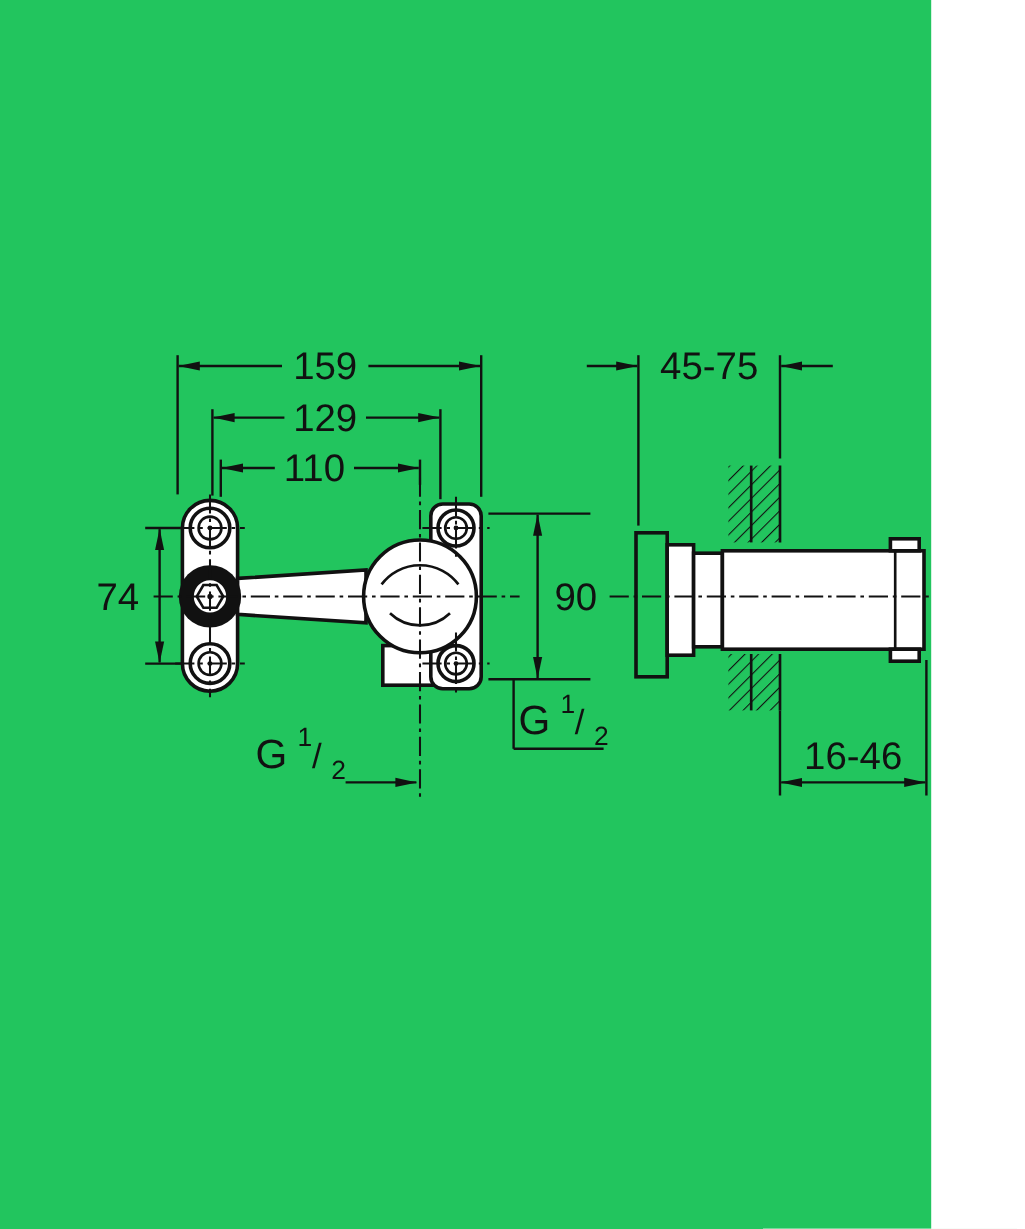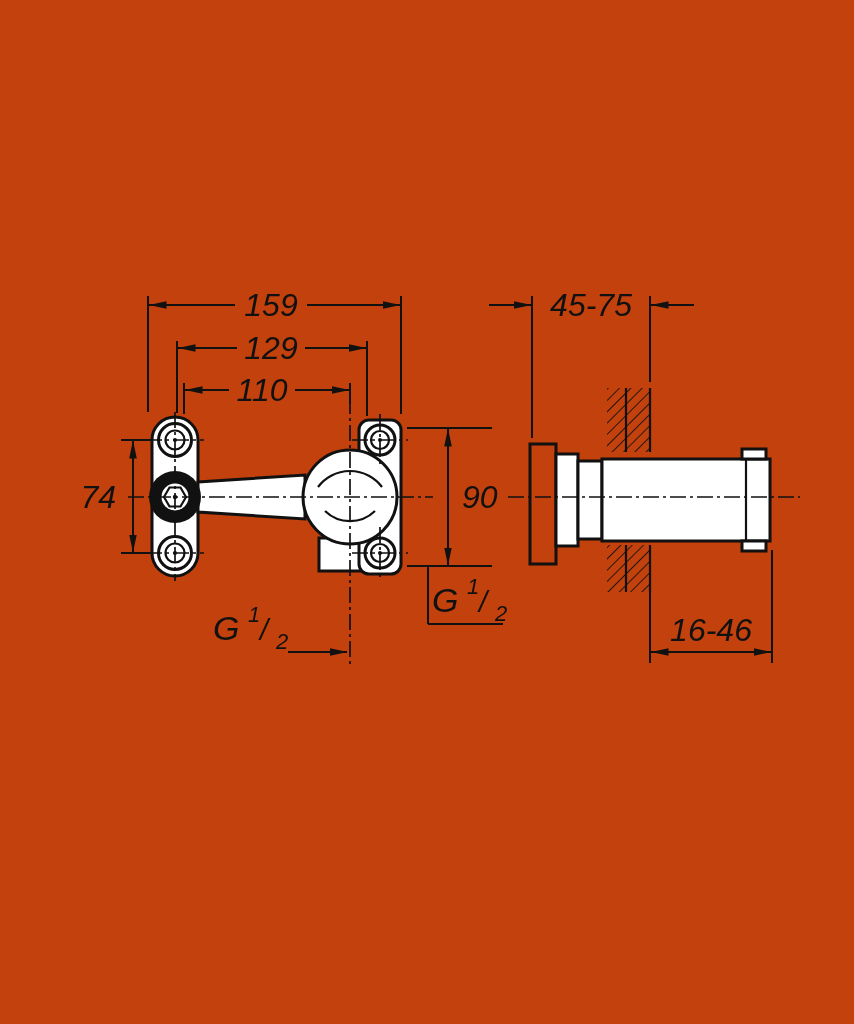--- a/index.html
+++ b/index.html
@@ -1,16 +1,16 @@
 <!DOCTYPE html>
 <html><head>
 <meta charset="utf-8">
 <style>
   html,body{margin:0;padding:0;background:#ffffff;}
-  .page{width:854px;height:1024px;background:#c2410c;position:relative;overflow:hidden;font-style:italic;}
+  .page{width:776px;height:1024px;background:#22c55e;position:relative;overflow:hidden;}
   svg{display:block;}
   .ol{stroke:#111111;stroke-width:3;fill:none;stroke-linejoin:miter;}
   .olf{stroke:#111111;stroke-width:3;fill:#ffffff;}
   .thin{stroke:#111111;stroke-width:2.2;fill:none;}
   .dim{stroke:#111111;stroke-width:2;fill:none;}
   .ext{stroke:#111111;stroke-width:2;fill:none;}
   .cl{stroke:#111111;stroke-width:1.7;fill:none;stroke-dasharray:16 4 3 4;}
   text{font-family:"Liberation Sans","DejaVu Sans",sans-serif;fill:#111111;}
   .dt{font-size:32px;}
   .gt{font-size:34px;}

